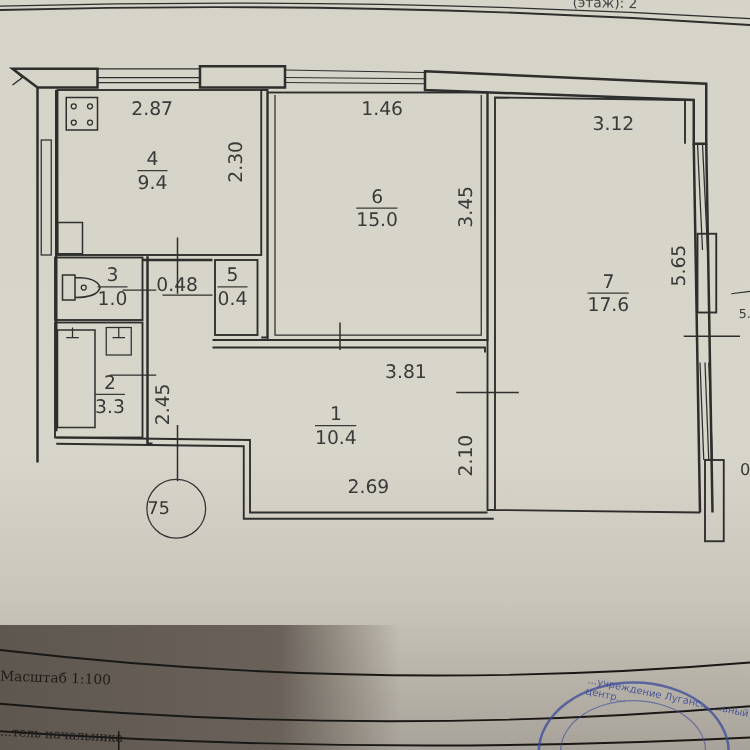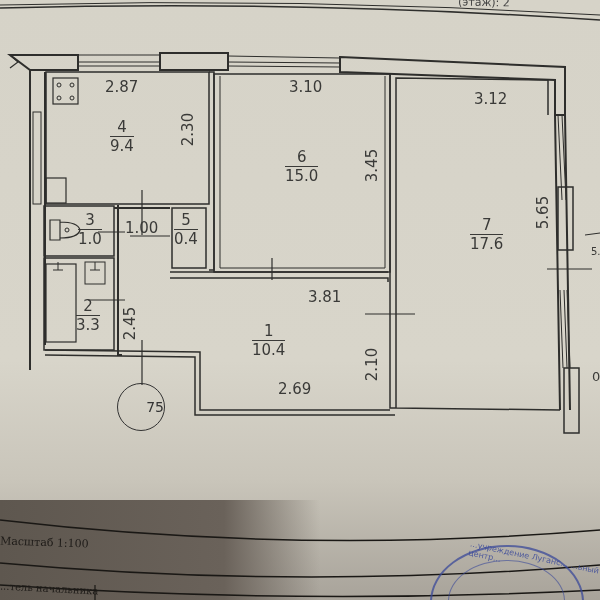--- a/index.html
+++ b/index.html
@@ -14,21 +14,21 @@
   }
   svg { position: absolute; left: 0; top: 0; }
   .lbl { position: absolute; color: #3a3a38; font-size: 15px; line-height: 1; white-space: nowrap; }
   .vert { transform: rotate(-90deg); transform-origin: center center; }
   .room { position: absolute; text-align: center; color: #3a3a38; font-size: 15px; line-height: 18px; }
   .room .num { display: block; border-bottom: 1.5px solid #3a3a38; padding: 0 4px; }
   .room .area { display: block; }
   .circle {
     position: absolute; left: 117px; top: 383px; width: 46px; height: 46px;
     border: 1.5px solid #333; border-radius: 50%;
-    display: flex; align-items: center; justify-content: flex-end;
+    display: flex; align-items: center; justify-content: flex-start;
     font-size: 14px; color: #333;
   }
   .header-text { position: absolute; left: 458px; top: -4px; font-size: 11px; color: #444; transform: rotate(1deg); }
   .scale-text { position: absolute; left: 0; top: 536px; font-size: 11px; color: #1e1b18; font-family: "DejaVu Serif", serif; transform: rotate(2deg); }
   .bottom-text { position: absolute; left: 0; top: 583px; font-size: 10px; color: #1e1b18; font-family: "DejaVu Serif", serif; transform: rotate(3deg); }
   .stamp {
     position: absolute; left: 430px; top: 545px; width: 150px; height: 110px;
     border: 2px solid #3b4a9a; border-radius: 50%; opacity: 0.75;
   }
   .stamp-inner {
@@ -136,25 +136,25 @@
   <span class="num">2</span>
   <span class="area">3.3</span>
 </div>
 <div class="room" style="left:252px; top:322px;">
   <span class="num">1</span>
   <span class="area">10.4</span>
 </div>
 
 <div class="lbl" style="left:105px; top:80px;">2.87</div>
 <div class="lbl vert" style="left:172px; top:122px;">2.30</div>
-<div class="lbl" style="left:289px; top:80px;">3.10</div>
+<div class="lbl" style="left:289px; top:80px;">1.46</div>
 <div class="lbl vert" style="left:356px; top:158px;">3.45</div>
 <div class="lbl" style="left:474px; top:92px;">3.12</div>
 <div class="lbl vert" style="left:527px; top:205px;">5.65</div>
-<div class="lbl" style="left:125px; top:221px;">1.00</div>
+<div class="lbl" style="left:125px; top:221px;">0.48</div>
 <div class="lbl vert" style="left:114px; top:316px;">2.45</div>
 <div class="lbl" style="left:308px; top:290px;">3.81</div>
 <div class="lbl" style="left:278px; top:382px;">2.69</div>
 <div class="lbl vert" style="left:356px; top:357px;">2.10</div>
 <div class="lbl" style="left:548px; top:247px; font-size:10px;margin-left:43px;">5.7</div>
 <div class="lbl" style="left:592px; top:370px; font-size:13px;">0</div>
 
 <div class="circle">
   <span>75</span>
 </div>

